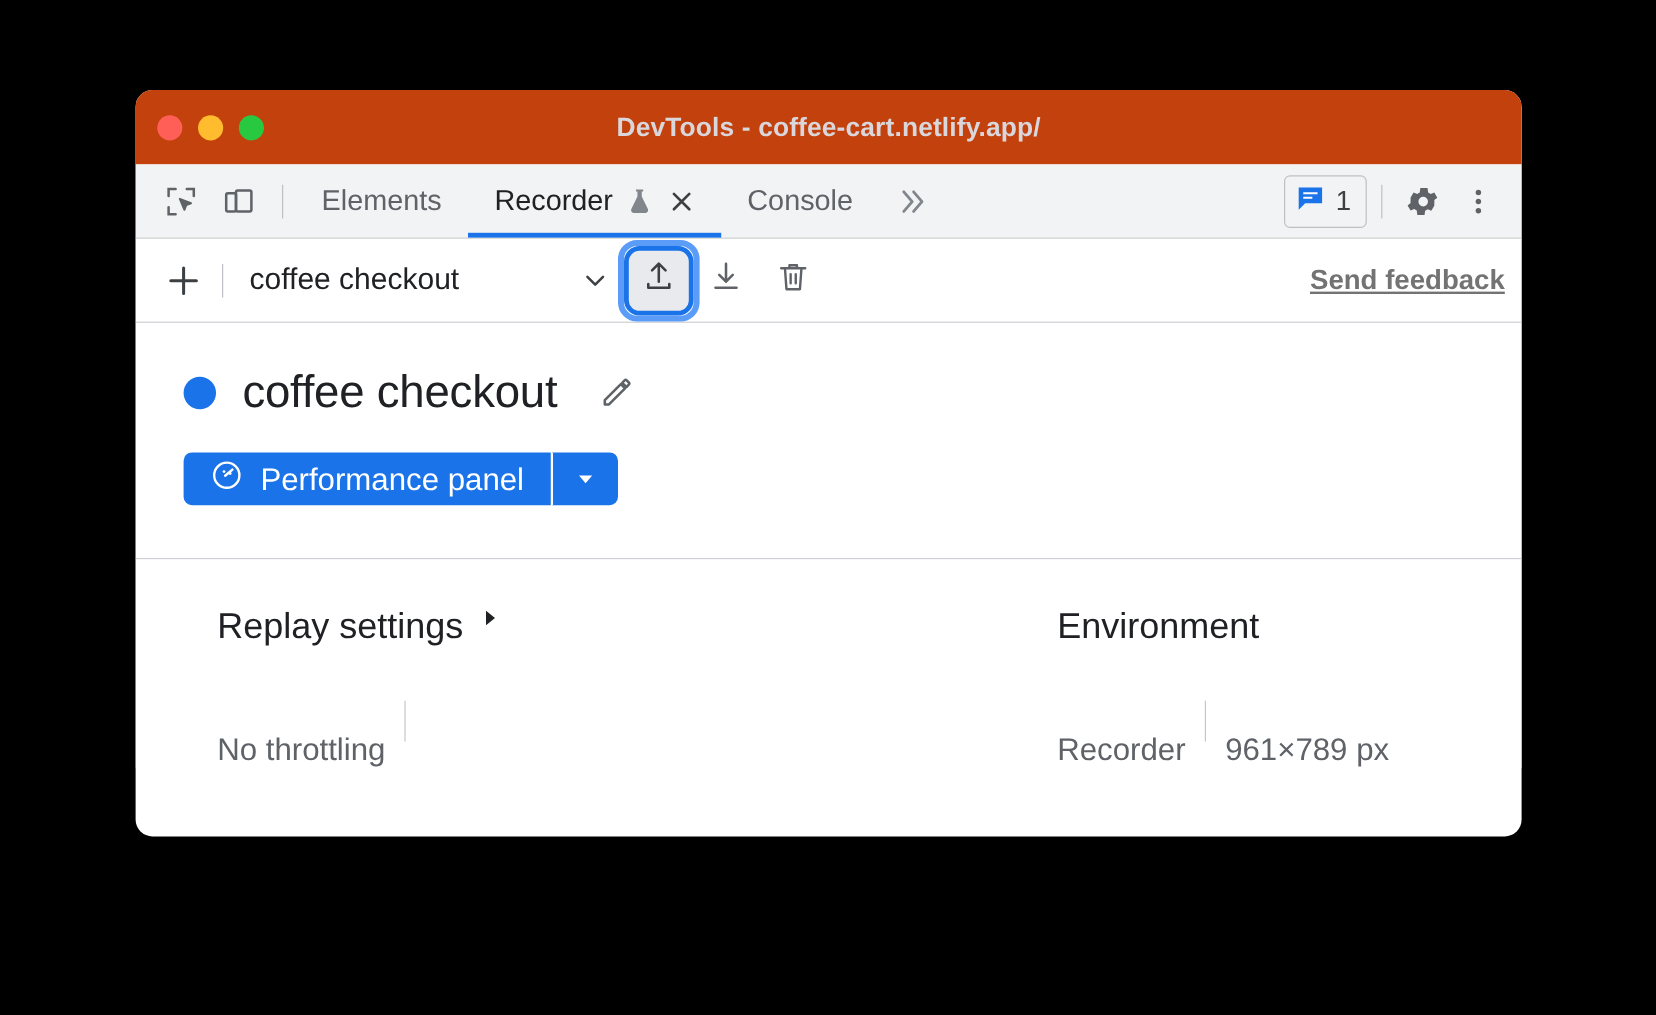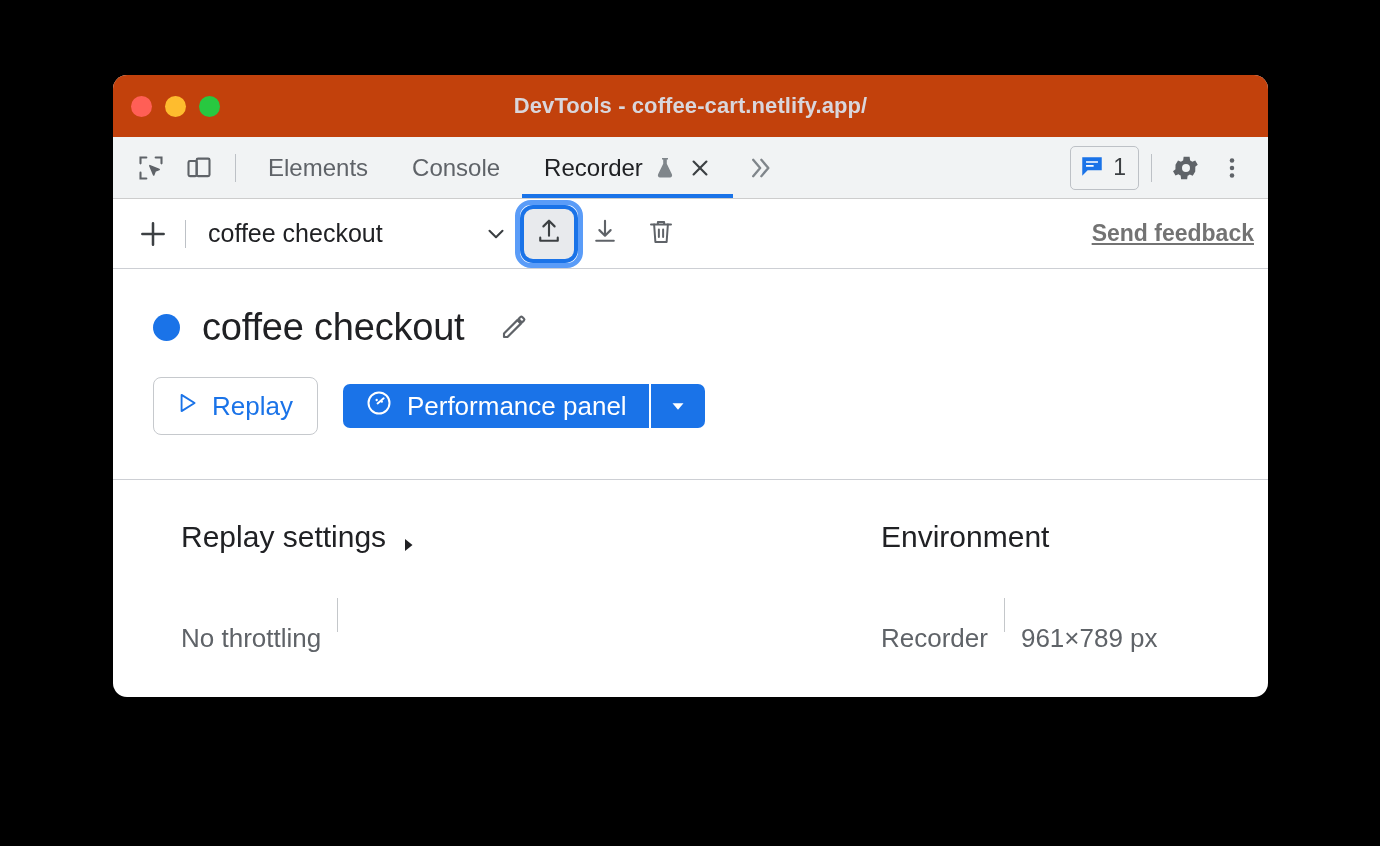--- a/index.html
+++ b/index.html
@@ -283,21 +283,21 @@
 
   
   .settings {
     display: flex;
     padding: 40px 0 0 68px;
   }
   .settings-col { width: 700px; }
   .settings-col.env { width: auto; }
   .settings-head {
     display: flex;
-    align-items: flex-end;
+    align-items: flex-start;
     gap: 13px;
     font-size: 30px;
     color: #202124;
   }
   .settings-head .caret {
     display: flex; align-items: center;
     color: #202124;
   }
   .settings-values {
     display: flex;
@@ -347,36 +347,36 @@
 
       <div class="vsep"></div>
     </div>
 
     <div class="tabs">
 
       <div class="tab">
         <span>Elements</span>
       </div>
 
-      <div class="tab">
-        <span>Console</span>
-      </div>
-
       <div class="tab active">
         <span>Recorder</span>
         <span class="flask">
           <svg width="24" height="24" viewBox="0 0 24 24" fill="#80868b">
             <path d="M9 2h6v1.6h-1.2v4.1l5.1 10.5c.7 1.5-.3 3.2-1.9 3.2H7c-1.6 0-2.6-1.7-1.9-3.2l5.1-10.5V3.6H9z"></path>
           </svg>
         </span>
         <span class="tabclose">
           <svg width="22" height="22" viewBox="0 0 24 24" stroke="#3c4043" stroke-width="2.4" stroke-linecap="round">
             <path d="M5 5l14 14M19 5L5 19"></path>
           </svg>
         </span>
+      </div>
+
+      <div class="tab">
+        <span>Console</span>
       </div>
 
       <div class="chev-more">
         <svg width="28" height="28" viewBox="0 0 24 24" fill="none" stroke="currentColor" stroke-width="2" stroke-linecap="round" stroke-linejoin="round">
           <path d="M7 5l6 7-6 7M14 5l6 7-6 7"></path>
         </svg>
       </div>
     </div>
 
     <div class="tabbar-right">
@@ -469,28 +469,20 @@
       <div class="edit-btn">
         <svg width="30" height="30" viewBox="0 0 24 24" fill="none" stroke="currentColor" stroke-width="1.7" stroke-linejoin="round">
           <path d="M4 17.2V20h2.8L17.5 9.3l-2.8-2.8z"></path>
           <path d="M15.6 5.6l2.8 2.8 1.6-1.6a1 1 0 000-1.4l-1.4-1.4a1 1 0 00-1.4 0z"></path>
         </svg>
       </div>
     </div>
 
     <div class="btn-row">
 
-      <div class="btn-replay">
-        <span>
-          <svg width="26" height="26" viewBox="0 0 24 24" fill="none" stroke="#1a73e8" stroke-width="1.7" stroke-linejoin="round">
-            <path d="M7 4.5l12 7.5-12 7.5z"></path>
-          </svg>
-        </span>
-        <span>Replay</span>
-      </div>
 
       <div class="btn-perf-group">
         <div class="btn-perf">
           <span>
             <svg width="28" height="28" viewBox="0 0 24 24" fill="none" stroke="#ffffff" stroke-width="1.7" stroke-linecap="round" stroke-linejoin="round">
               <circle cx="12" cy="12" r="9"></circle>
               <path d="M16 8l-5.2 4.4"></path>
               <circle cx="10" cy="9.4" r="1" fill="#ffffff" stroke="none"></circle>
               <circle cx="14.4" cy="10.8" r="1" fill="#ffffff" stroke="none"></circle>
             </svg>

